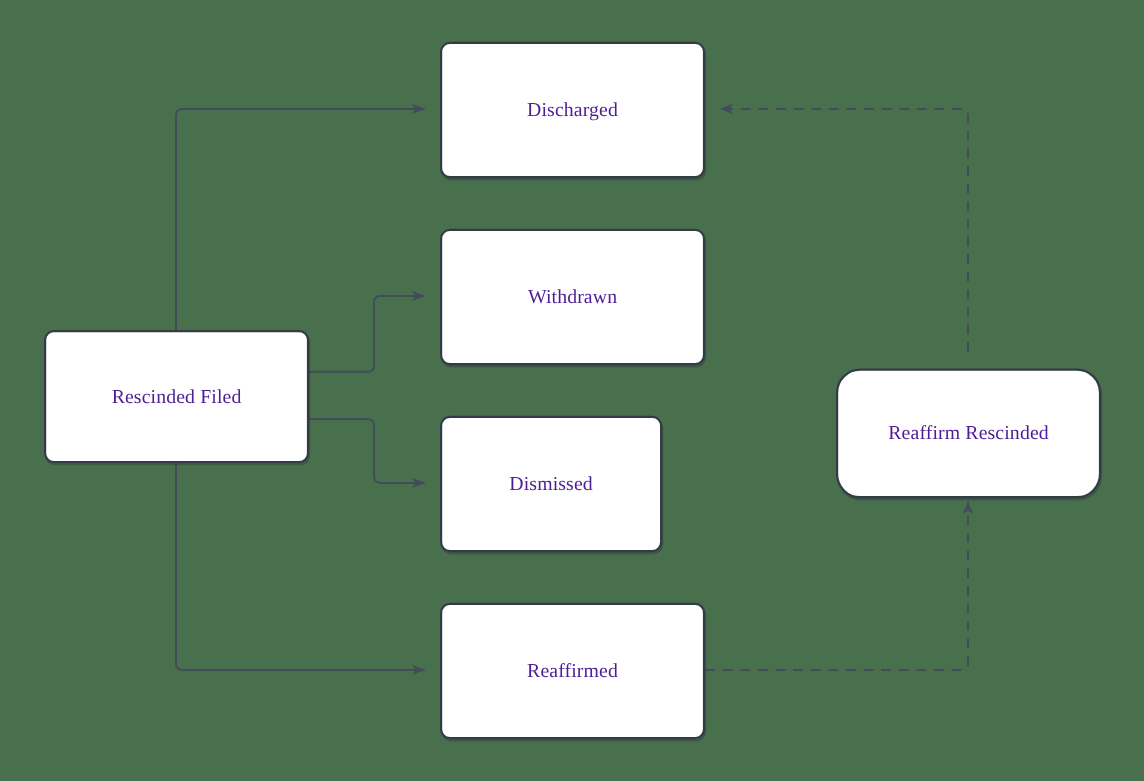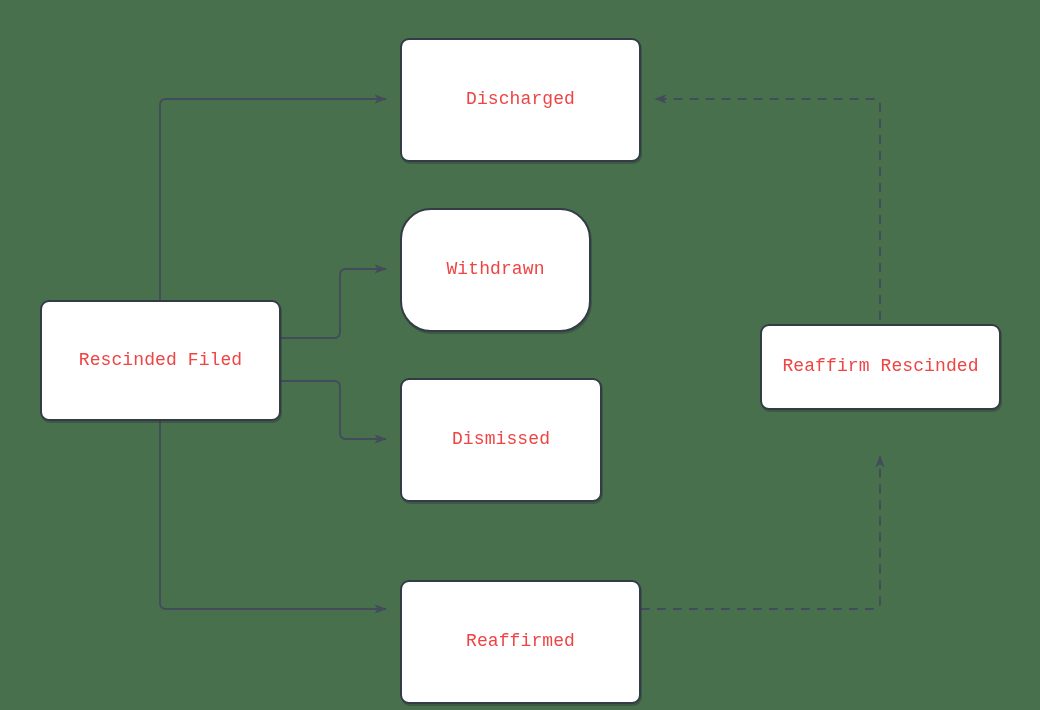--- a/index.html
+++ b/index.html
@@ -33,32 +33,32 @@
     border-radius: 9px;
     display: flex;
     align-items: center;
     justify-content: center;
     box-shadow: 1px 2px 0 rgba(30,36,45,0.30);
     z-index: 5;
   }
   .node-label {
     font-size: 18px;
     line-height: 1.2;
-    color: #ef4444;
+    color: #4c1d95;
     letter-spacing: 0.1px;
     white-space: nowrap;
-    font-family: Liberation Mono, monospace;
+    font-family: Liberation Serif, serif;
   }
   
   #node-bankruptcy-filed { left: 40px;  top: 300px; width: 241px; height: 121px; }
   #node-discharged       { left: 400px; top: 38px;  width: 241px; height: 124px; }
-  #node-withdrawn        { left: 400px; top: 208px; width: 191px; height: 124px; border-radius: 31px; }
+  #node-withdrawn        { left: 400px; top: 208px; width: 241px; height: 124px; }
   #node-dismissed        { left: 400px; top: 378px; width: 202px; height: 124px; }
-  #node-reaffirmed       { left: 400px; top: 548px; width: 241px; height: 124px; margin-top: 32px; }
-  #node-reaffirm-rescinded { left: 760px; top: 324px; width: 241px; height: 86px; }
+  #node-reaffirmed       { left: 400px; top: 548px; width: 241px; height: 124px; }
+  #node-reaffirm-rescinded { left: 760px; top: 335px; width: 241px; height: 118px; border-radius: 22px; }
 </style>
 </head>
 <body>
 
 <div id="diagram-canvas">
 
   <svg id="edge-layer" viewBox="0 0 1040 710" width="1040" height="710" xmlns="http://www.w3.org/2000/svg">
     <defs>
       <marker id="arrow-solid" viewBox="0 0 12 10" refX="11.4" refY="5" markerWidth="12" markerHeight="10" orient="auto-start-reverse" markerUnits="userSpaceOnUse">
         <path d="M0,0.3 L12,5 L0,9.7 L3,5 Z" fill="#434c5a"></path>

